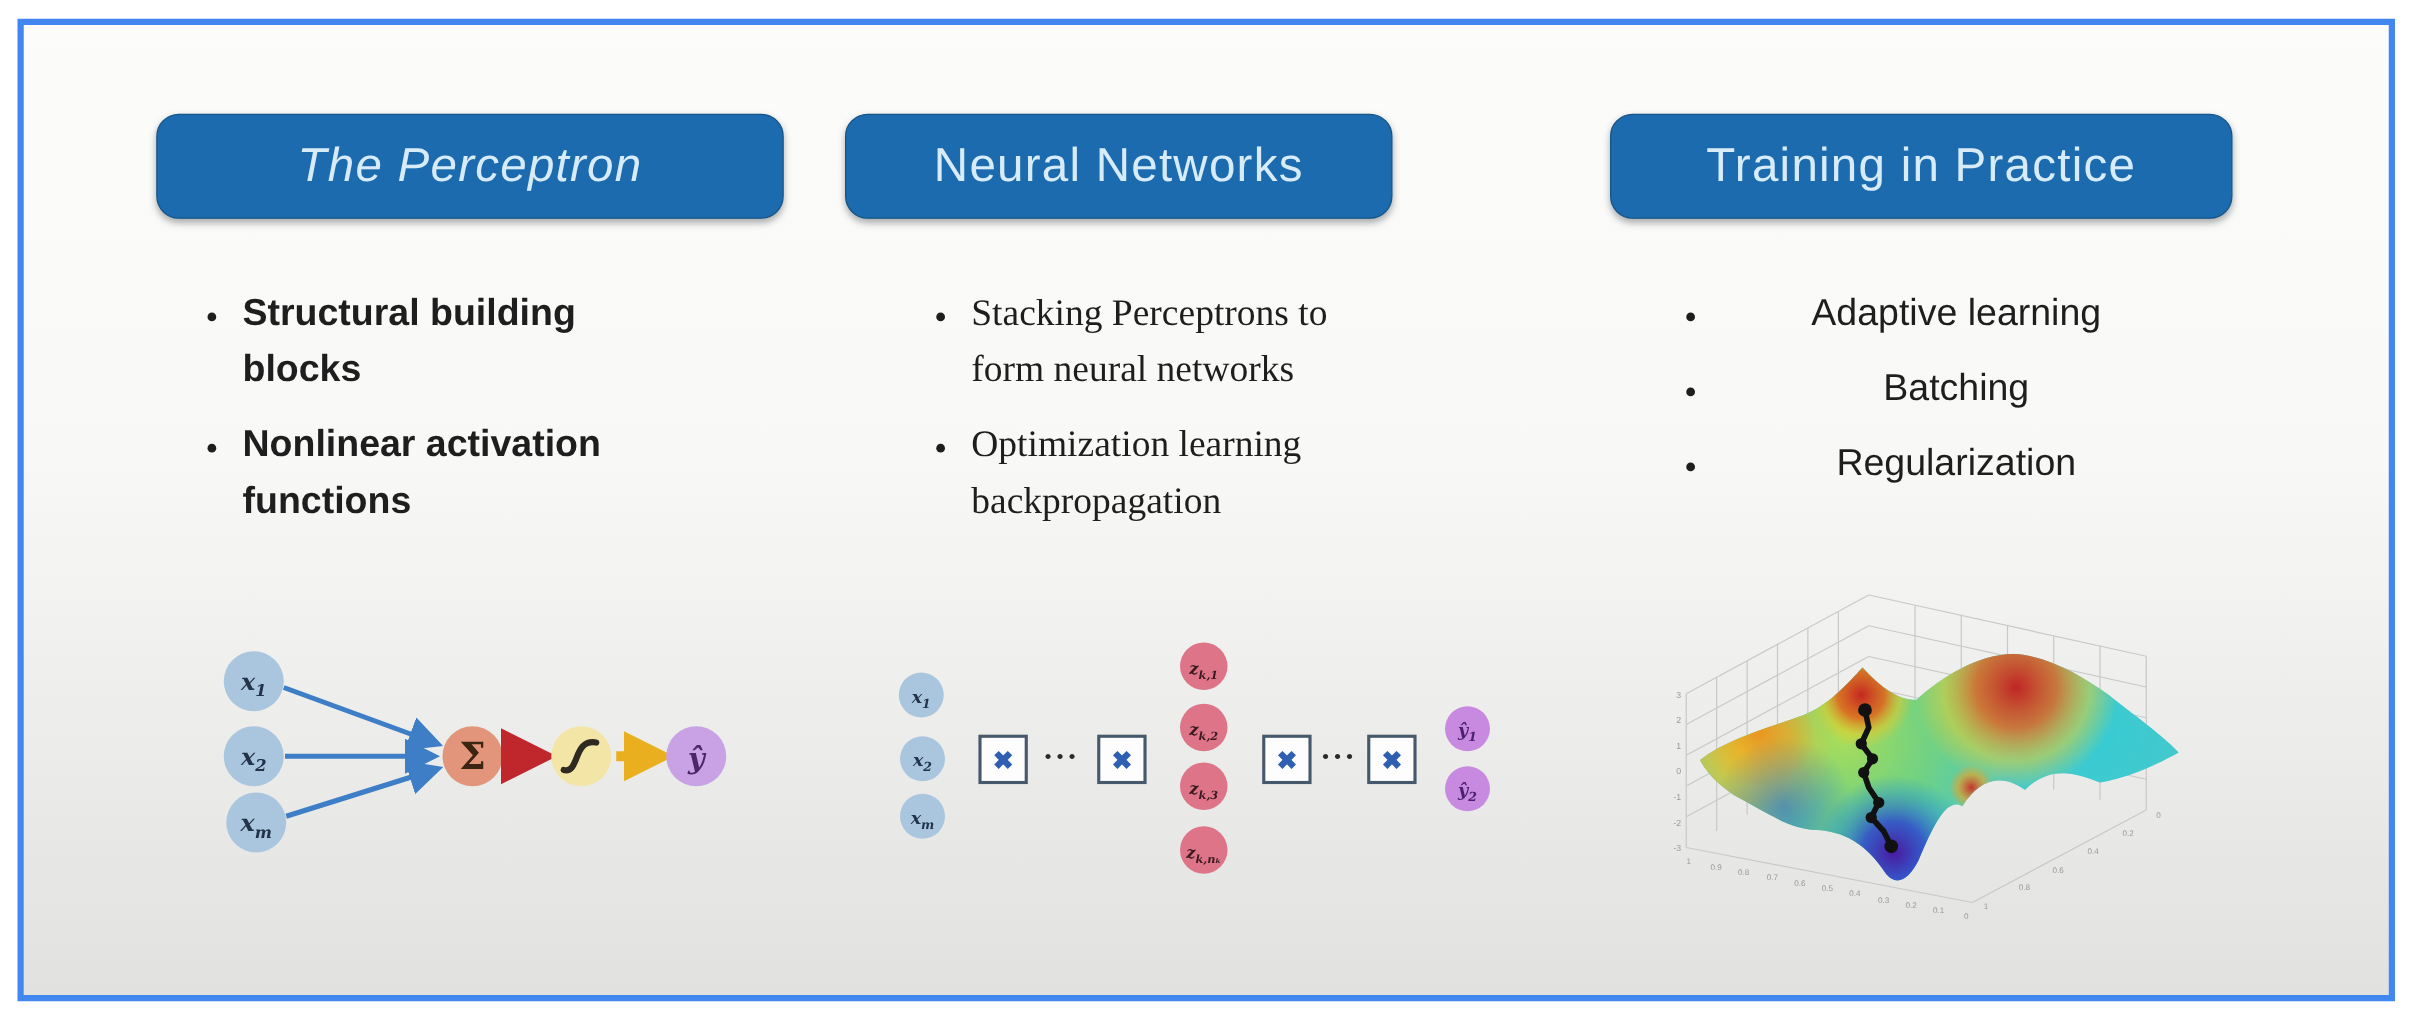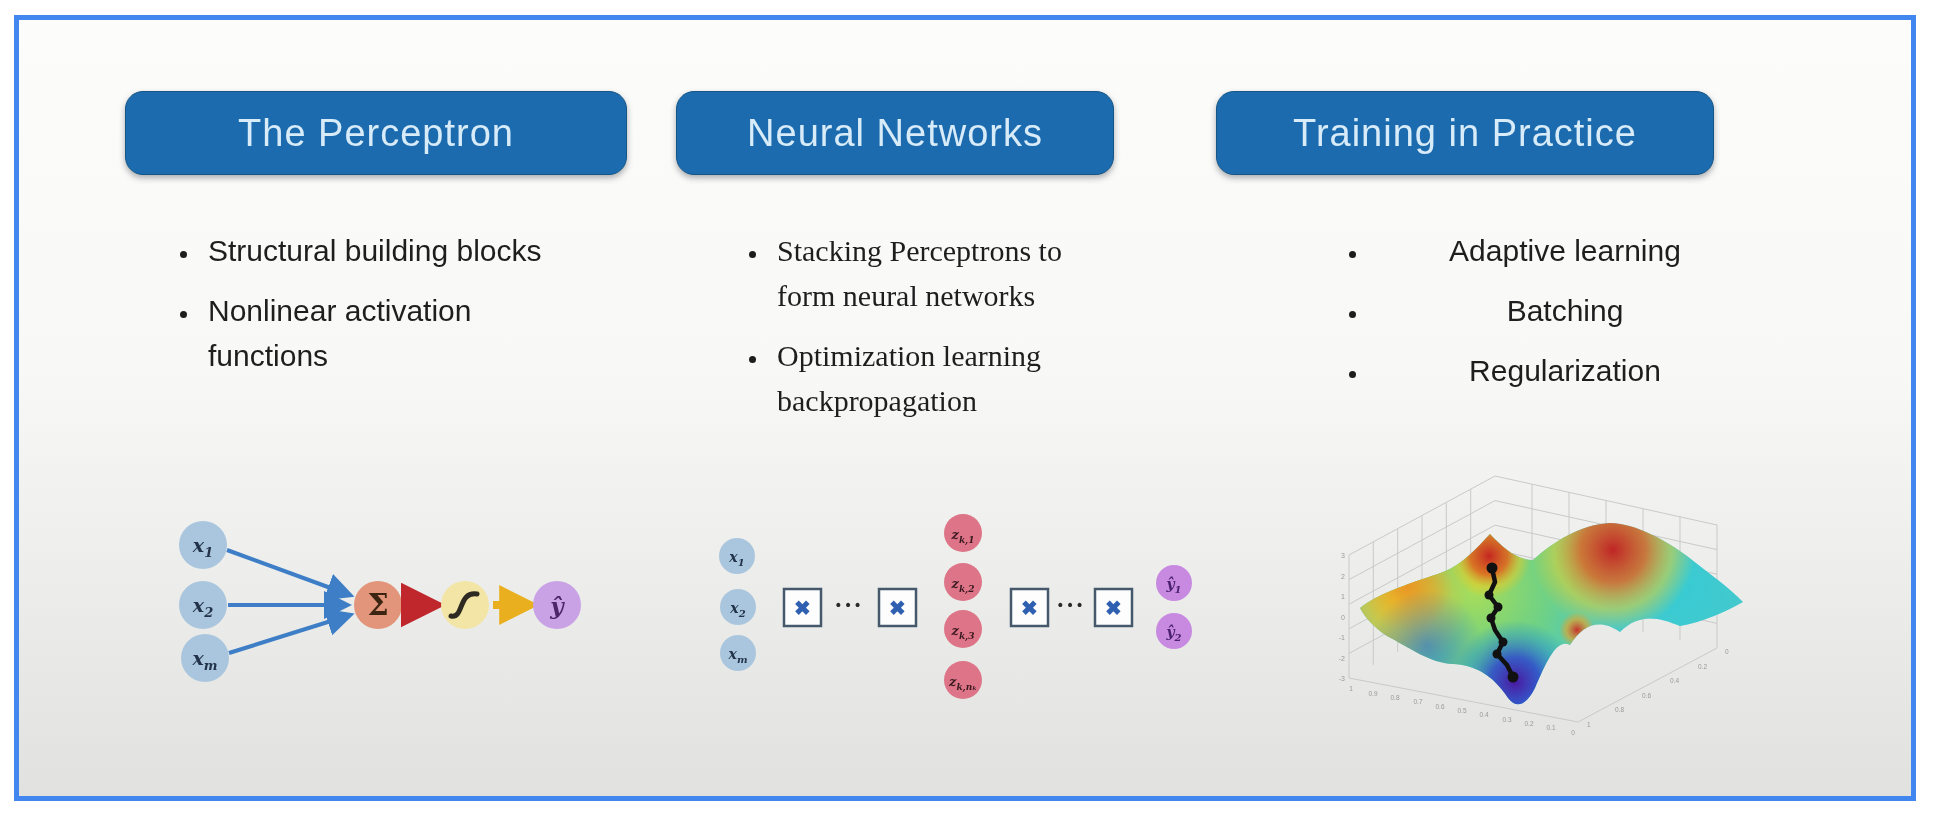--- a/index.html
+++ b/index.html
@@ -26,25 +26,25 @@
   .bullets li::marker{color:#1e1e1e;font-size:0.75em;}
   svg{position:absolute;overflow:visible;}
   text{font-family:"DejaVu Serif", serif;}
   .tick{font-family:"Liberation Sans", sans-serif;font-style:normal;fill:#999;}
 </style>
 </head>
 <body>
 
 <div class="frame"></div>
 
-<div class="pill" style="left:125px;top:91px;width:500px;">The Perceptron</div>
+<div class="pill" style="left:125px;top:91px;width:500px;font-style:italic;">The Perceptron</div>
 <div class="pill" style="left:676px;top:91px;width:436px;">Neural Networks</div>
-<div class="pill" style="left:1216px;top:91px;width:496px;border-radius:18px;">Training in Practice</div>
-
-<div class="bullets" style="left:164px;top:228px;width:400px;">
+<div class="pill" style="left:1288px;top:91px;width:496px;border-radius:18px;">Training in Practice</div>
+
+<div class="bullets" style="left:150px;top:228px;width:400px;font-weight:bold;">
   <ul>
     <li>Structural building blocks</li>
     <li>Nonlinear activation functions</li>
   </ul>
 </div>
 <div class="bullets" style="left:733px;top:228px;width:380px;font-family:Liberation Serif, serif;">
   <ul>
     <li>Stacking Perceptrons to form neural networks</li>
     <li>Optimization learning backpropagation</li>
   </ul>

